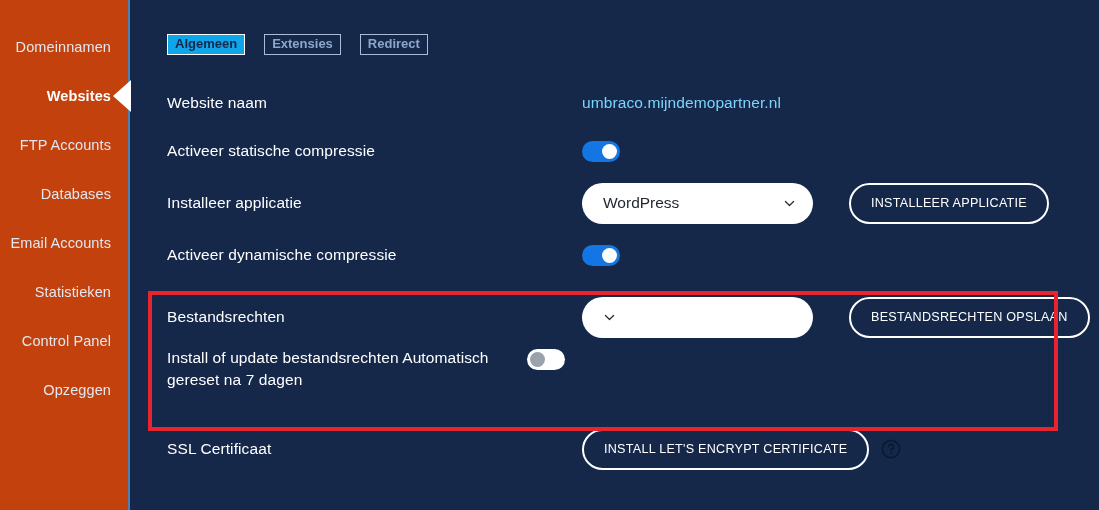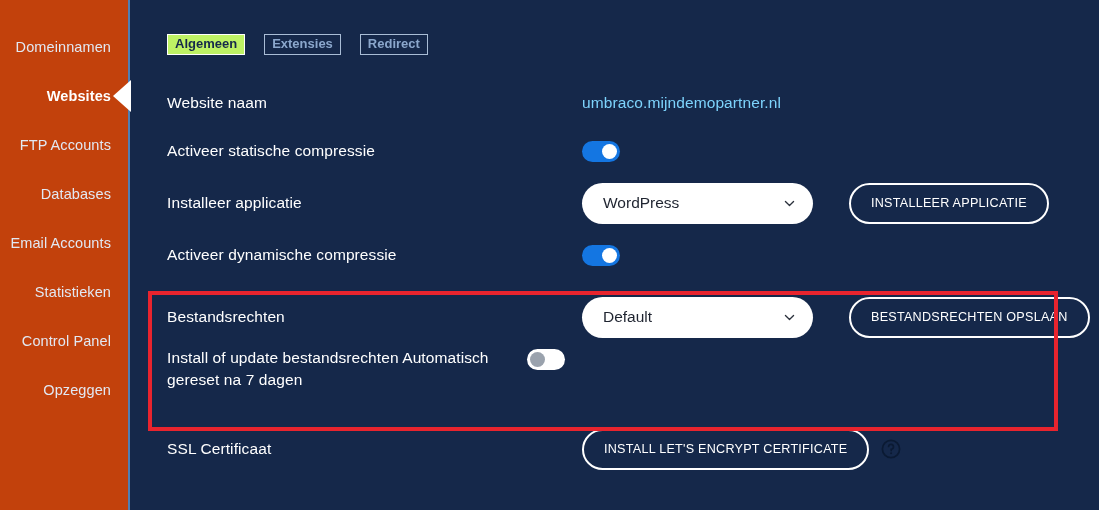--- a/index.html
+++ b/index.html
@@ -89,21 +89,21 @@
   .tab {
     font-size: 13px;
     font-weight: bold;
     padding: 2px 7px 3px 7px;
     line-height: 14px;
     box-sizing: border-box;
     white-space: nowrap;
     cursor: pointer;
   }
   .tab.active {
-    background: #bef264;
+    background: #0ea5e9;
     color: #15284a;
     border: 1px solid #ffffff;
   }
   .tab.inactive {
     background: transparent;
     color: #8ba7cc;
     border: 1px solid #a9bdd6;
   }
 
   
@@ -309,21 +309,20 @@
           <div class="toggle on">
             <span class="knob"></span>
           </div>
         </div>
       </div>
 
       <div class="row" style="min-height:60px; margin-top:8px;">
         <div class="rlabel">Bestandsrechten</div>
         <div class="rcontrol">
           <div class="select">
-            <span class="sval">Default</span>
             <svg class="chev" viewBox="0 0 16 16">
               <path d="M3 5.5 L8 10.5 L13 5.5" fill="none" stroke="#2b313c" stroke-width="1.6" stroke-linecap="round" stroke-linejoin="round"></path>
             </svg>
           </div>
           <button class="btn">BESTANDSRECHTEN OPSLAAN</button>
         </div>
       </div>
 
       <div class="row" style="min-height:56px; align-items:flex-start;">
         <div class="rlabel" style="max-width:360px;">Install of update bestandsrechten Automatisch gereset na 7 dagen</div>

